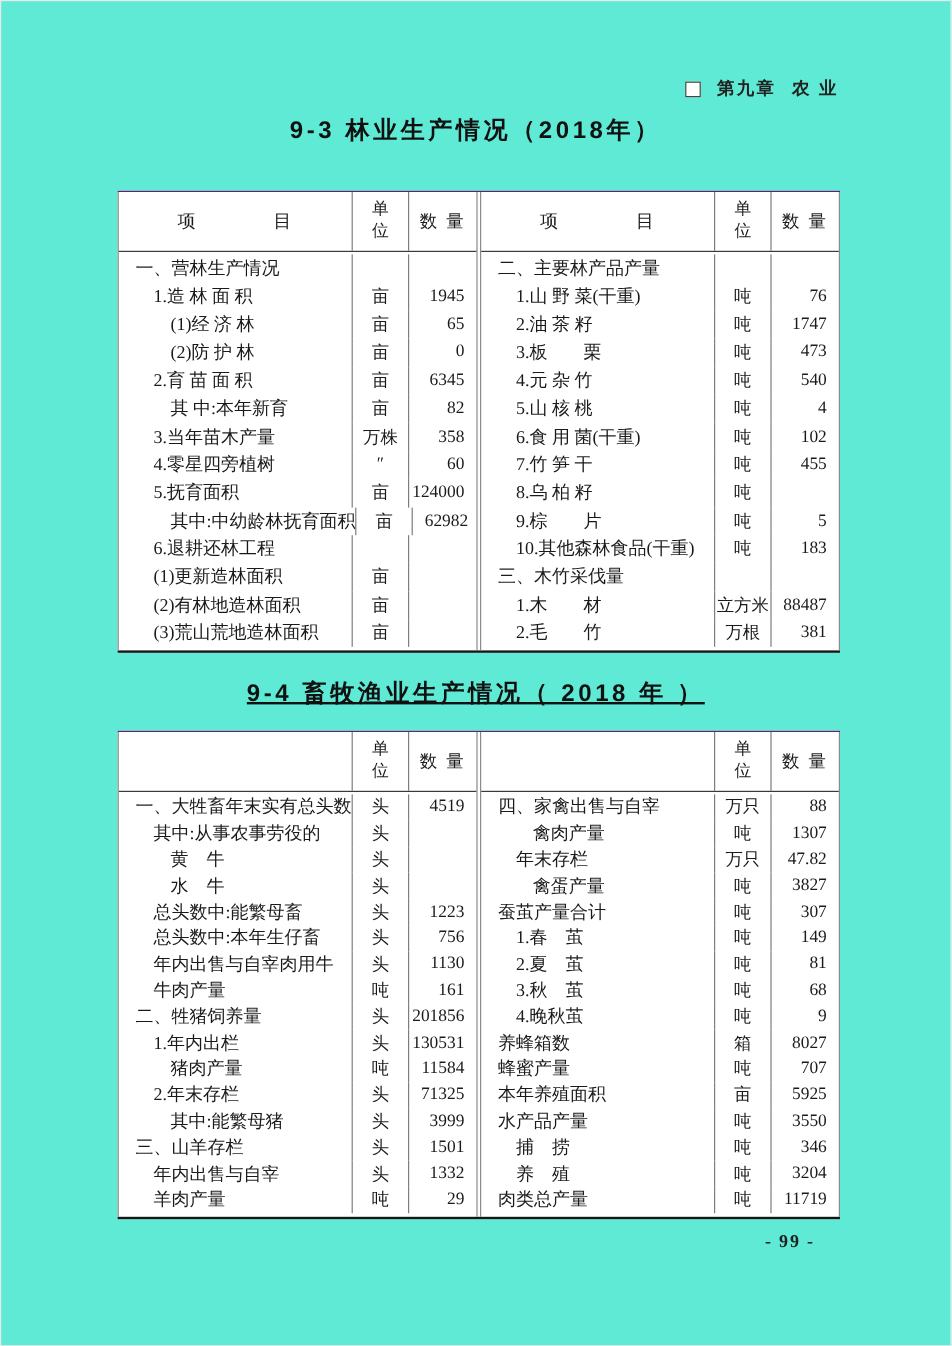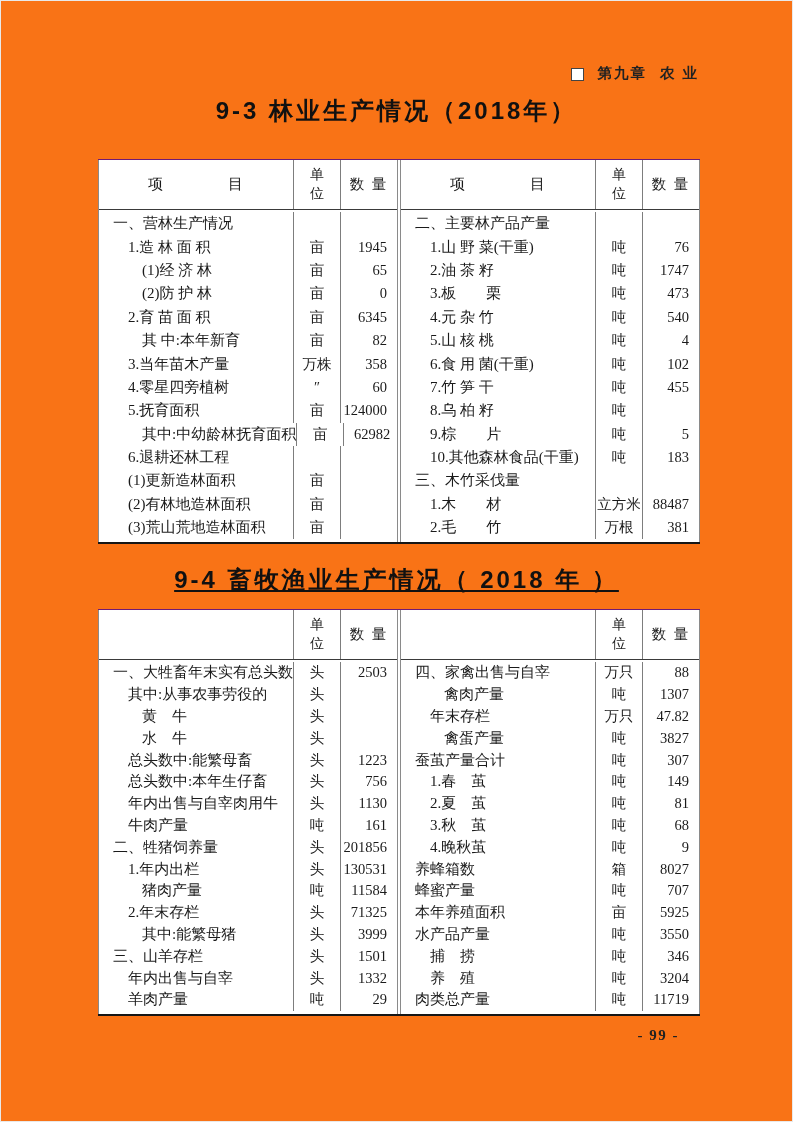--- a/index.html
+++ b/index.html
@@ -1,19 +1,19 @@
 <!DOCTYPE html>
 <html><head>
 <meta charset="utf-8">
 <style>
   html,body{margin:0;padding:0;background:#fff;}
   .page{
     position:relative;
     width:793px;height:1122px;
-    background:#f97316;
+    background:#5eead4;
     border:1px solid #e9e9e9;
     box-sizing:border-box;
     font-family:"Liberation Serif", serif;
     color:#1a1a1a;
     overflow:hidden;
   }
   
   .chapter-header{
     position:absolute;top:63px;right:93px;
     display:flex;align-items:center;gap:13px;
@@ -22,21 +22,21 @@
   }
   .box-icon{
     width:11px;height:11px;border:1.6px solid #444;display:inline-block;
     background:#fff;margin-top:1px;
   }
   
   .tbl-title{
     position:absolute;left:0;width:100%;
     margin:0;text-align:center;
     font-family:"Liberation Sans", sans-serif;
-    font-weight:bold;font-size:24px;letter-spacing:3px;color:#111;
+    font-weight:bold;font-size:20px;letter-spacing:3px;color:#111;
   }
   .t1title{top:94px;}
   .t2title{top:563px;text-decoration:underline;}
   
   .stat-table{
     position:absolute;left:97px;width:602px;
     border-top:1px solid #701a75;border-bottom:2px solid #161616;
     box-sizing:border-box;
     display:flex;
     background:#fff;
@@ -267,21 +267,21 @@
       <div class="thead">
         <div class="c-item th"></div>
         <div class="c-unit th">单
 位</div>
         <div class="c-qty th">数 量</div>
       </div>
       <div class="tbody">
           <div class="trow">
             <div class="c-item ind0">一、大牲畜年末实有总头数</div>
             <div class="c-unit">头</div>
-            <div class="c-qty">2503</div>
+            <div class="c-qty">4519</div>
           </div>
           <div class="trow">
             <div class="c-item ind1">其中:从事农事劳役的</div>
             <div class="c-unit">头</div>
             <div class="c-qty"></div>
           </div>
           <div class="trow">
             <div class="c-item ind2">黄　牛</div>
             <div class="c-unit">头</div>
             <div class="c-qty"></div>

